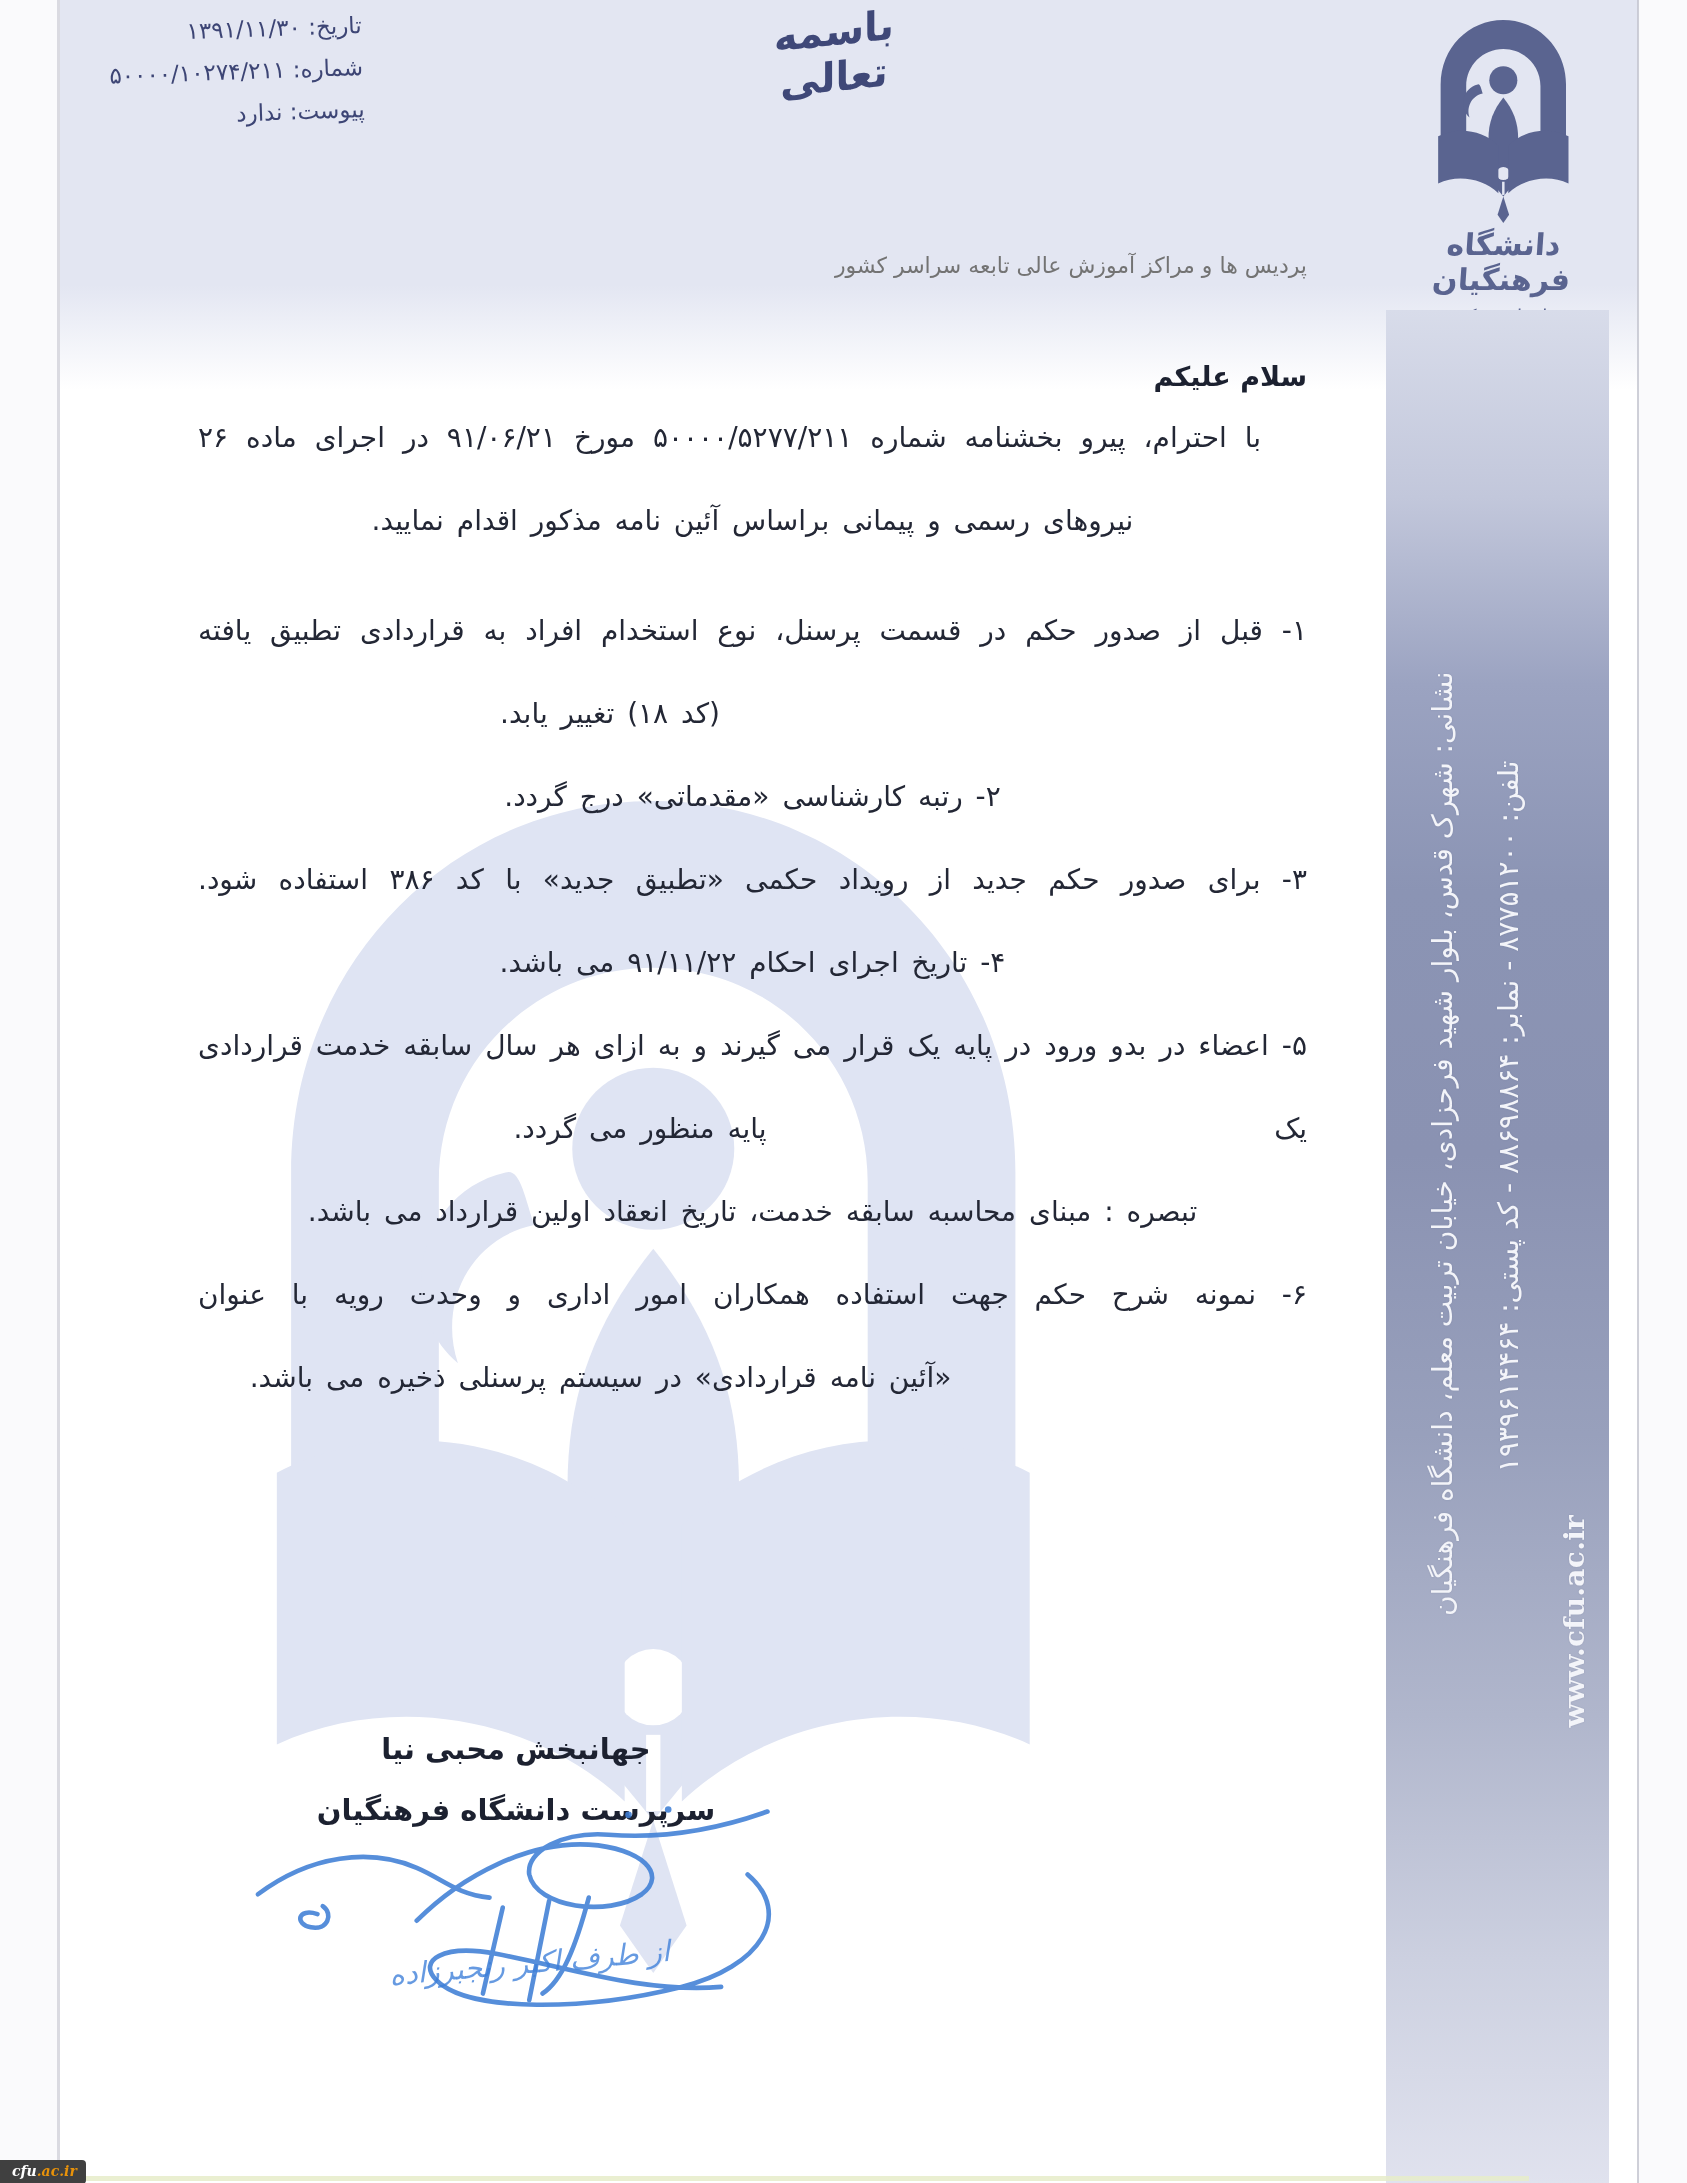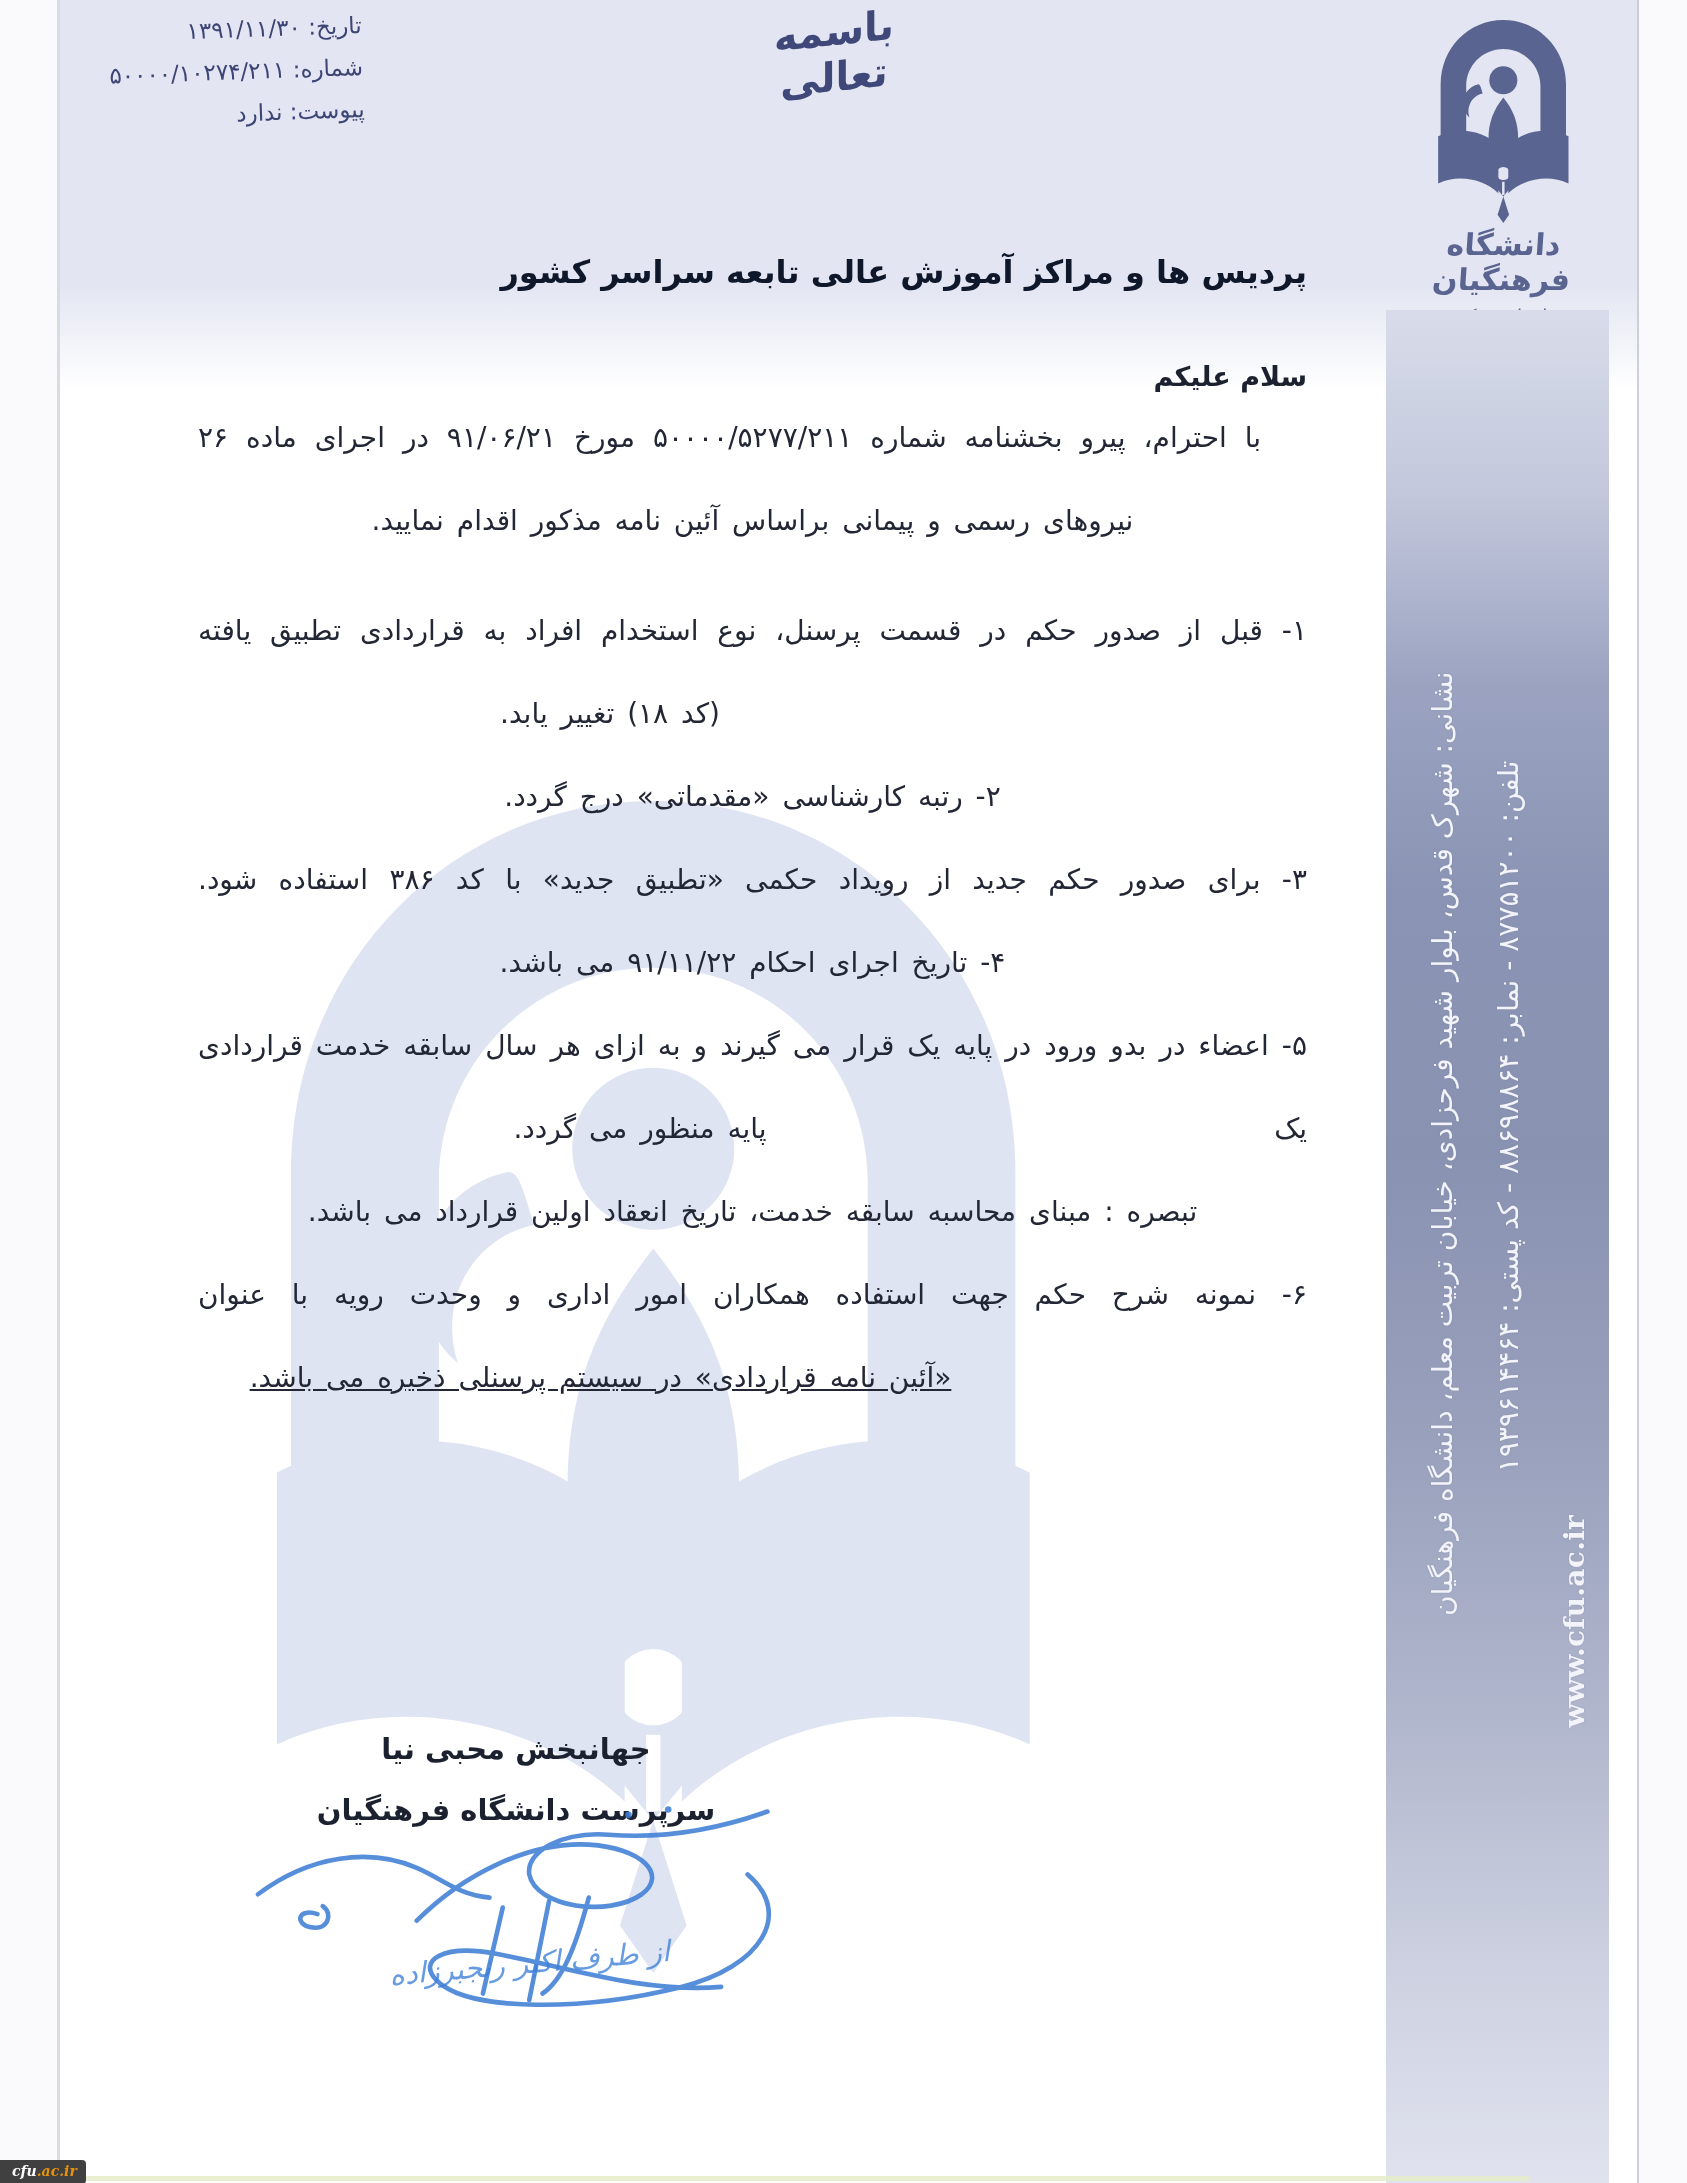--- a/index.html
+++ b/index.html
@@ -30,33 +30,33 @@
                    #8a92b2 45%,#98a0bc 60%,#b0b6cc 75%,#ccd0e0 88%,#e0e2ee 100%);}
   .strip-text{position:absolute;left:981px;top:1100px;width:1056px;height:199px;
               transform:rotate(-90deg);transform-origin:50% 50%;direction:rtl;color:#f3f4f9;
               text-shadow:0 0 1.3px rgba(90,98,130,.35);}
   .strip-text .sline{height:66px;line-height:66px;font-size:28px;letter-spacing:0.3px;white-space:nowrap;}
   .s-phone{padding-right:89px;}
   .s-web{padding-right:867px;direction:ltr;text-align:right;font-family:"DejaVu Serif",serif;
          font-weight:bold;font-size:30px;}
 
   
-  .recipient{position:absolute;right:381px;top:253px;direction:rtl;color:#0f172a;
-             font-size:32px;font-weight:bold;white-space:nowrap;}
+  .recipient{position:absolute;right:381px;top:253px;direction:rtl;color:#737373;
+             font-size:22px;font-weight:normal;white-space:nowrap;}
   .salutation{position:absolute;right:381px;top:361px;direction:rtl;color:#1c2130;
               font-size:27px;font-weight:bold;}
   .bodytext{position:absolute;left:198px;right:381px;top:396px;direction:rtl;color:#232735;
             font-size:28px;}
   .line{height:83px;line-height:83px;white-space:nowrap;text-align:center;word-spacing:4px;}
   .just{white-space:normal;text-align:justify;text-align-last:justify;}
   .first-indent{text-indent:46px;}
   .gap-before{margin-top:26.5px;}
   .cont-a{padding-right:285px;}
   .cont-b{padding-right:225px;}
-  .cont-c{padding-right:304px;text-decoration:underline;}
+  .cont-c{padding-right:304px;}
 
   
   .sigblock{position:absolute;left:278px;top:1719px;width:476px;direction:rtl;text-align:center;
             color:#1c2130;font-weight:bold;font-size:29px;line-height:61px;}
   .sig-svg{position:absolute;left:218px;top:1795px;}
   .handnote{position:absolute;left:311px;top:1946px;width:437px;text-align:center;
             color:rgba(59,125,216,.78);font-size:29px;font-style:italic;letter-spacing:2px;
             direction:rtl;transform:rotate(-5deg);white-space:nowrap;}
 
   

